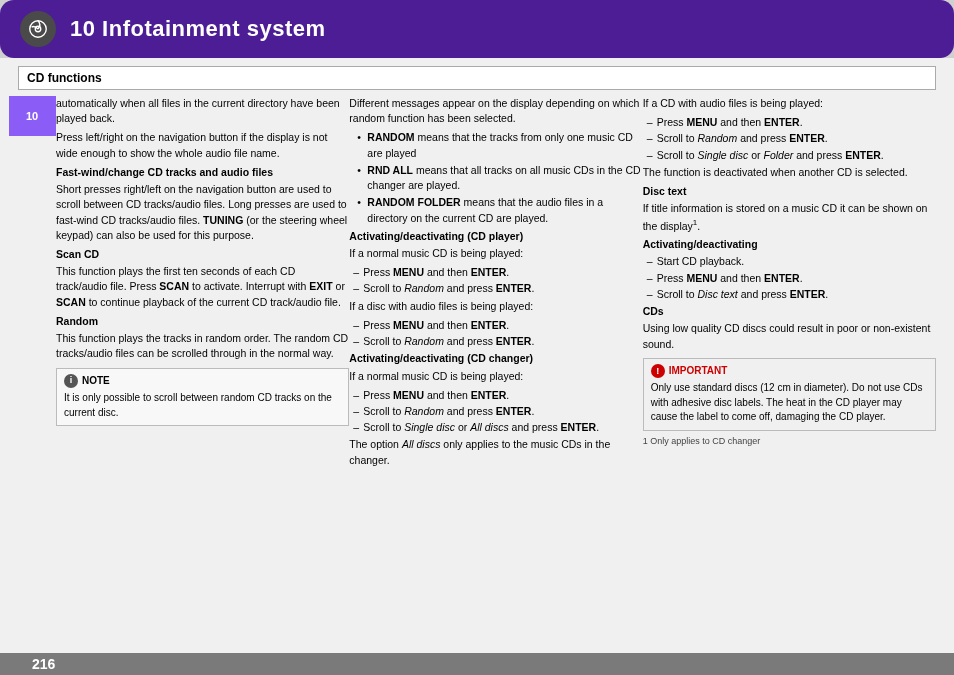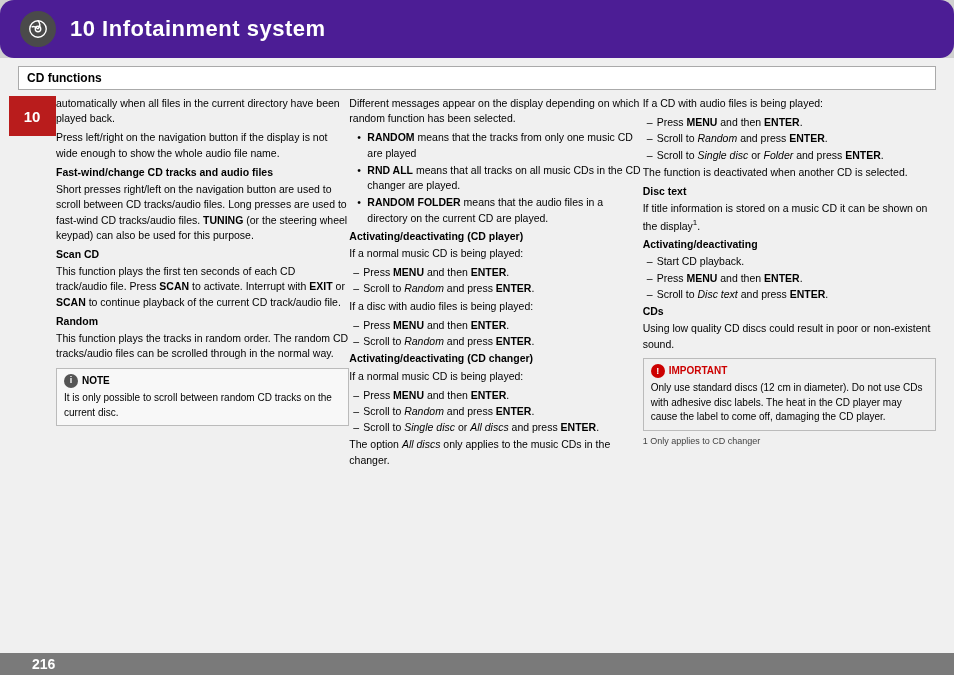--- a/index.html
+++ b/index.html
@@ -85,28 +85,28 @@
     
     .page-tab {
       width: 28px;
       flex-shrink: 0;
       display: flex;
       flex-direction: column;
       align-items: center;
       padding-top: 0;
     }
     .page-tab-number {
-      background: #b91c1c;
+      background: #8b5cf6;
       color: #fff;
       width: 47px;
       height: 40px;
       display: flex;
       align-items: center;
       justify-content: center;
-      font-size: 15px;
+      font-size: 11px;
       font-weight: bold;
     }
 
     
     .columns {
       flex: 1;
       display: flex;
       flex-direction: row;
       gap: 0;
       overflow: hidden;

